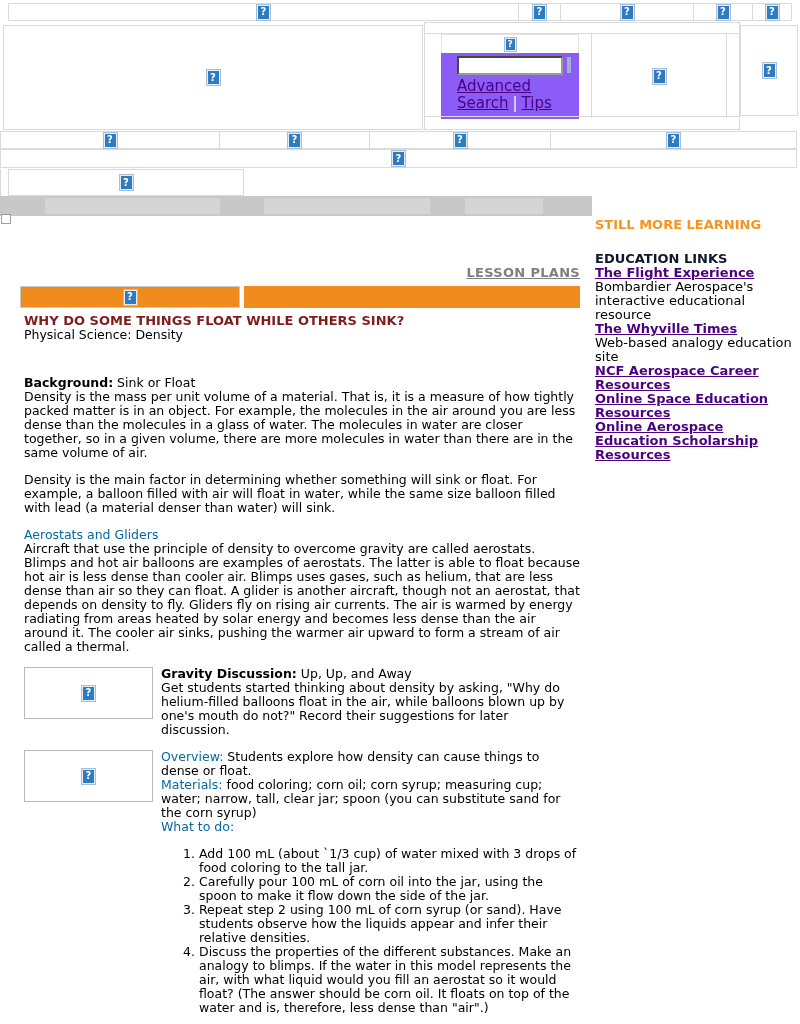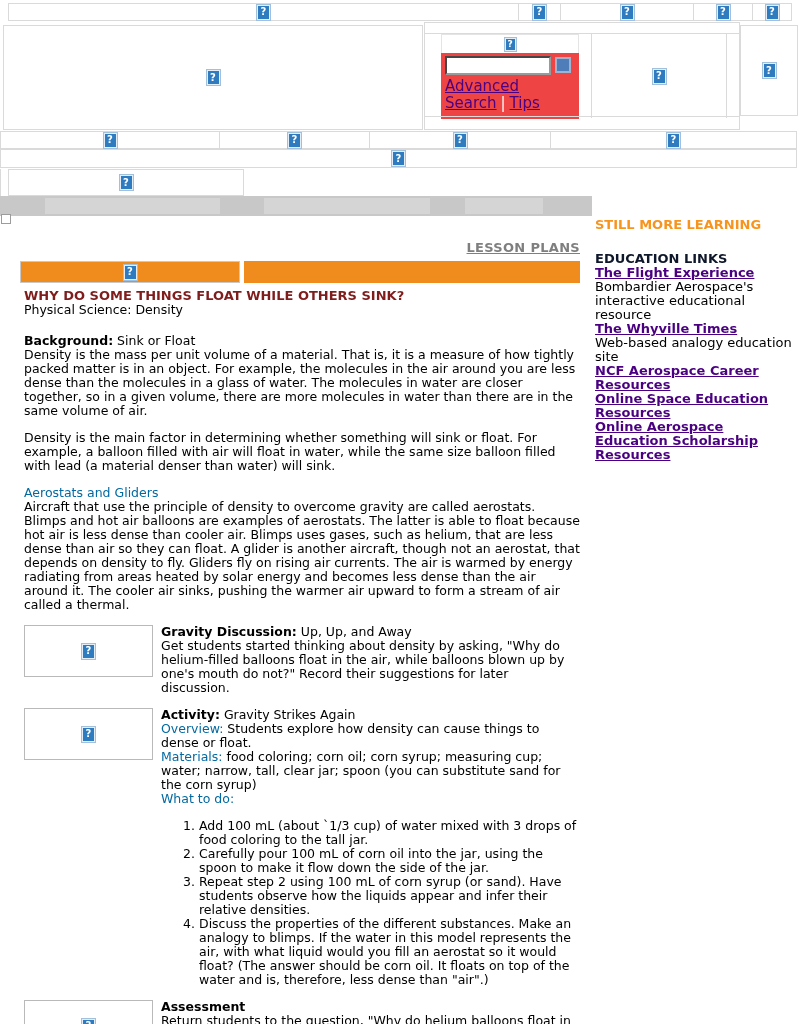--- a/index.html
+++ b/index.html
@@ -30,21 +30,21 @@
   .topbar .cell:first-child { margin-left:0; }
 
   
   .hdr-left  { left:3px;  top:25px; width:420px; height:105px; }
   .hdr-mid   { left:424px; top:22px; width:316px; height:108px; background:#fff; border:1px solid #DADADA; }
   .hdr-strip-top { position:absolute; left:0; top:0; width:100%; height:11px; border-bottom:1px solid #DADADA; }
   .hdr-strip-bot { position:absolute; left:0; bottom:0; width:100%; height:13px; border-top:1px solid #DADADA; }
   .search-head  { position:absolute; left:16px; top:11px; width:138px; height:19px;
                   display:flex; align-items:center; justify-content:center; border:1px solid #E4E4E4; border-bottom:none; background:#fff; }
   .search-panel { position:absolute; left:16px; top:30px; width:138px; height:66px;
-                  background:#ef4444; padding:3px 4px; }
+                  background:#8b5cf6; padding:3px 16px; }
   .search-row { display:flex; align-items:flex-start; }
   .search-input { width:106px; height:19px; border:2px inset #9a9a9a; background:#fff; font-size:11px; padding:0 2px; }
   .search-btn { width:16px; height:16px; margin:1px 0 0 4px; background:#4E7DB9; border:2px solid #9FB3CE; }
   .search-links { margin-top:3px; font-size:15px; line-height:17px; }
   .search-links a { color:#4B0082; text-decoration:underline; }
   .search-links .sep { color:#fff; padding:0 4px; }
   .hdr-mid-imgcell { position:absolute; left:166px; top:11px; width:136px; height:84px;
                      border-left:1px solid #DADADA; border-right:1px solid #DADADA;
                      display:flex; align-items:center; justify-content:center; }
   .hdr-right { left:740px; top:25px; width:58px; height:91px; }
@@ -57,21 +57,21 @@
   .sub-box { left:8px; top:169px; width:236px; height:27px; }
   .sub-sliver { left:0; top:169px; width:2px; height:27px; border-left:1px solid #DADADA; }
 
   
   .graybar { left:0; top:196px; width:592px; height:20px; background:#C8C8C8; }
   .grayseg { position:absolute; top:2px; height:16px; background:#D5D5D5; }
   .tinybox { left:1px; top:214px; width:10px; height:10px; background:#fff; border:1px solid #9C9C9C; z-index:5; }
 
   
   .content { left:24px; top:241px; width:556px; }
-  .lesson-plans-row { text-align:right; height:17px; }
+  .lesson-plans-row { text-align:right; height:17px;margin-top:25px; }
   .lesson-plans-row a { color:#7F7F7F; font-weight:bold; font-size:13px; text-decoration:underline; letter-spacing:.3px; }
   .orange-band { display:flex; margin:3px 0 0 -4px; width:560px; height:22px; }
   .band-left  { width:220px; background:#F08C1E; border:1px solid #C9C9C9;
                 display:flex; align-items:center; justify-content:center; }
   .band-right { flex:1; margin-left:4px; background:#F08C1E; }
   .doc-title { margin-top:6px; font-weight:bold; color:#7f1d1d; font-size:13px; }
   .doc-subtitle { }
   .para { margin-top:13px; }
   .tight { margin-top:0; }
   b.blk { font-weight:bold; }
@@ -181,21 +181,21 @@
   <div class="orange-band">
     <div class="band-left">
       <span class="bimg">?</span>
     </div>
     <div class="band-right"></div>
   </div>
 
   <div class="doc-title">WHY DO SOME THINGS FLOAT WHILE OTHERS SINK?</div>
   <div class="doc-subtitle">Physical Science: Density</div>
 
-  <div class="para" style="margin-top:17px">
+  <div class="para" style="margin-top:34px">
     <b class="blk">Background:</b><span> Sink or Float</span>
   </div>
   <div class="para tight">Density is the mass per unit volume of a material. That is, it is a measure of how tightly packed matter is in an object. For example, the molecules in the air around you are less dense than the molecules in a glass of water. The molecules in water are closer together, so in a given volume, there are more molecules in water than there are in the same volume of air.</div>
   <div class="para">Density is the main factor in determining whether something will sink or float. For example, a balloon filled with air will float in water, while the same size balloon filled with lead (a material denser than water) will sink.</div>
 
   <div class="para glabel">Aerostats and Gliders</div>
   <div class="para tight">Aircraft that use the principle of density to overcome gravity are called aerostats. Blimps and hot air balloons are examples of aerostats. The latter is able to float because hot air is less dense than cooler air. Blimps uses gases, such as helium, that are less dense than air so they can float. A glider is another aircraft, though not an aerostat, that depends on density to fly. Gliders fly on rising air currents. The air is warmed by energy radiating from areas heated by solar energy and becomes less dense than the air around it. The cooler air sinks, pushing the warmer air upward to form a stream of air called a thermal.</div>
 
   <div class="sect">
     <div class="imgbox">
@@ -205,21 +205,20 @@
       <div><b class="blk">Gravity Discussion:</b><span> Up, Up, and Away</span></div>
       <div>Get students started thinking about density by asking, "Why do helium-filled balloons float in the air, while balloons blown up by one's mouth do not?" Record their suggestions for later discussion.</div>
     </div>
   </div>
 
   <div class="sect">
     <div class="imgbox">
       <span class="bimg">?</span>
     </div>
     <div class="sect-text">
-      <div><b class="blk">Activity:</b><span> Gravity Strikes Again</span></div>
       <div><span class="glabel">Overview:</span><span> Students explore how density can cause things to dense or float.</span></div>
       <div><span class="glabel">Materials:</span><span> food coloring; corn oil; corn syrup; measuring cup; water; narrow, tall, clear jar; spoon (you can substitute sand for the corn syrup)</span></div>
       <div class="glabel">What to do:</div>
       <ol class="steps">
         <li>Add 100 mL (about `1/3 cup) of water mixed with 3 drops of food coloring to the tall jar.</li>
         <li>Carefully pour 100 mL of corn oil into the jar, using the spoon to make it flow down the side of the jar.</li>
         <li>Repeat step 2 using 100 mL of corn syrup (or sand). Have students observe how the liquids appear and infer their relative densities.</li>
         <li>Discuss the properties of the different substances. Make an analogy to blimps. If the water in this model represents the air, with what liquid would you fill an aerostat so it would float? (The answer should be corn oil. It floats on top of the water and is, therefore, less dense than "air".)</li>
       </ol>
     </div>

